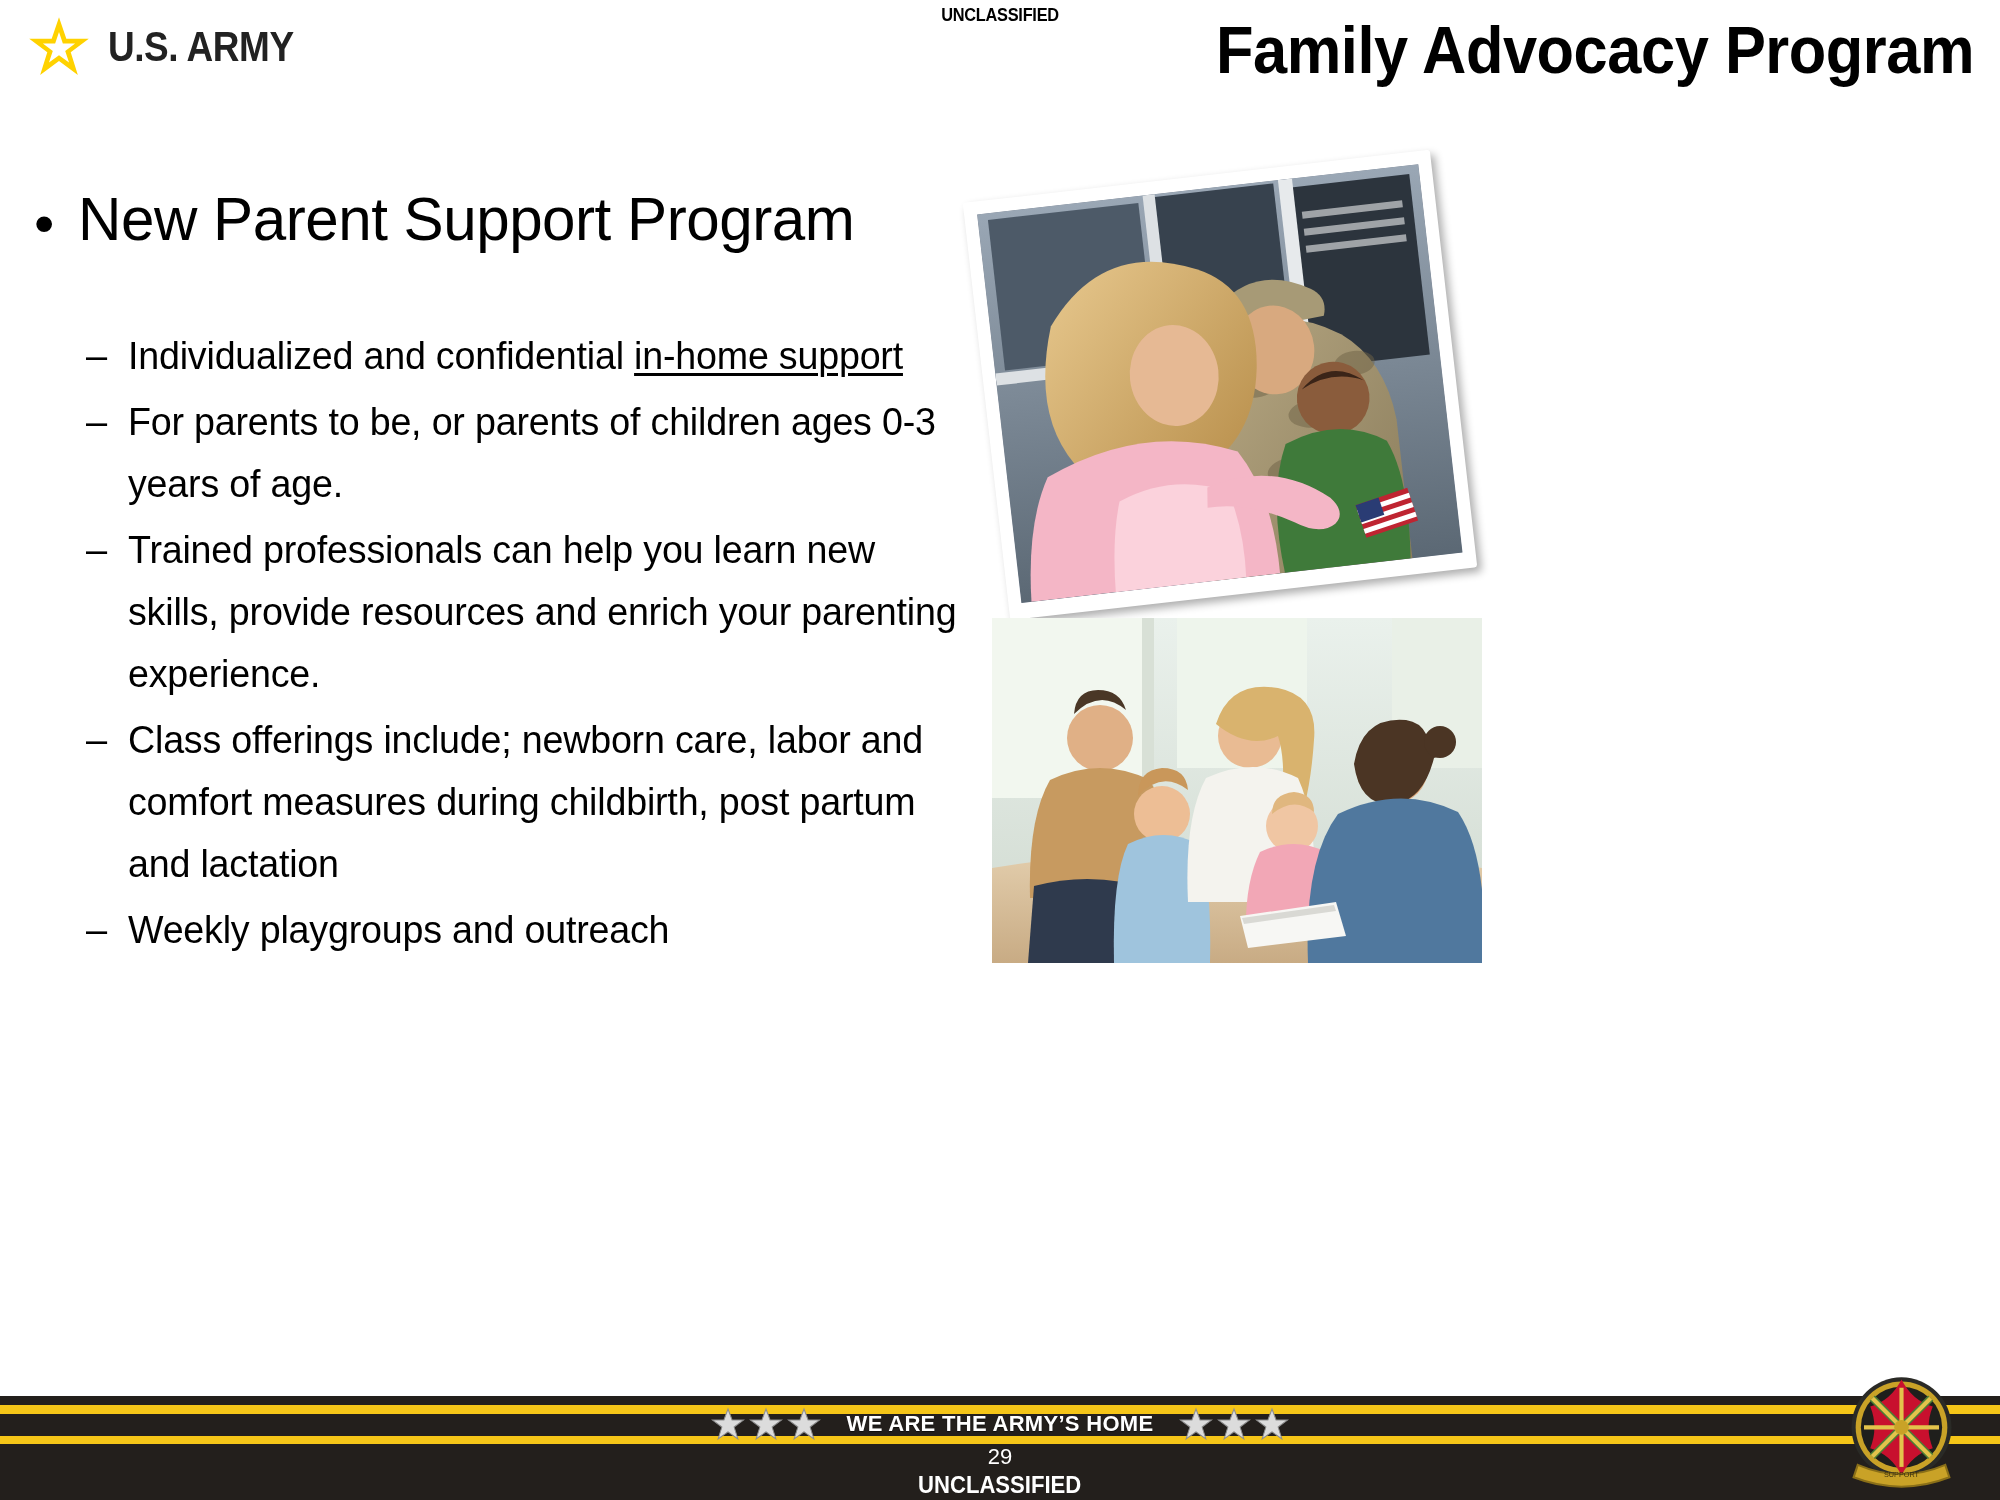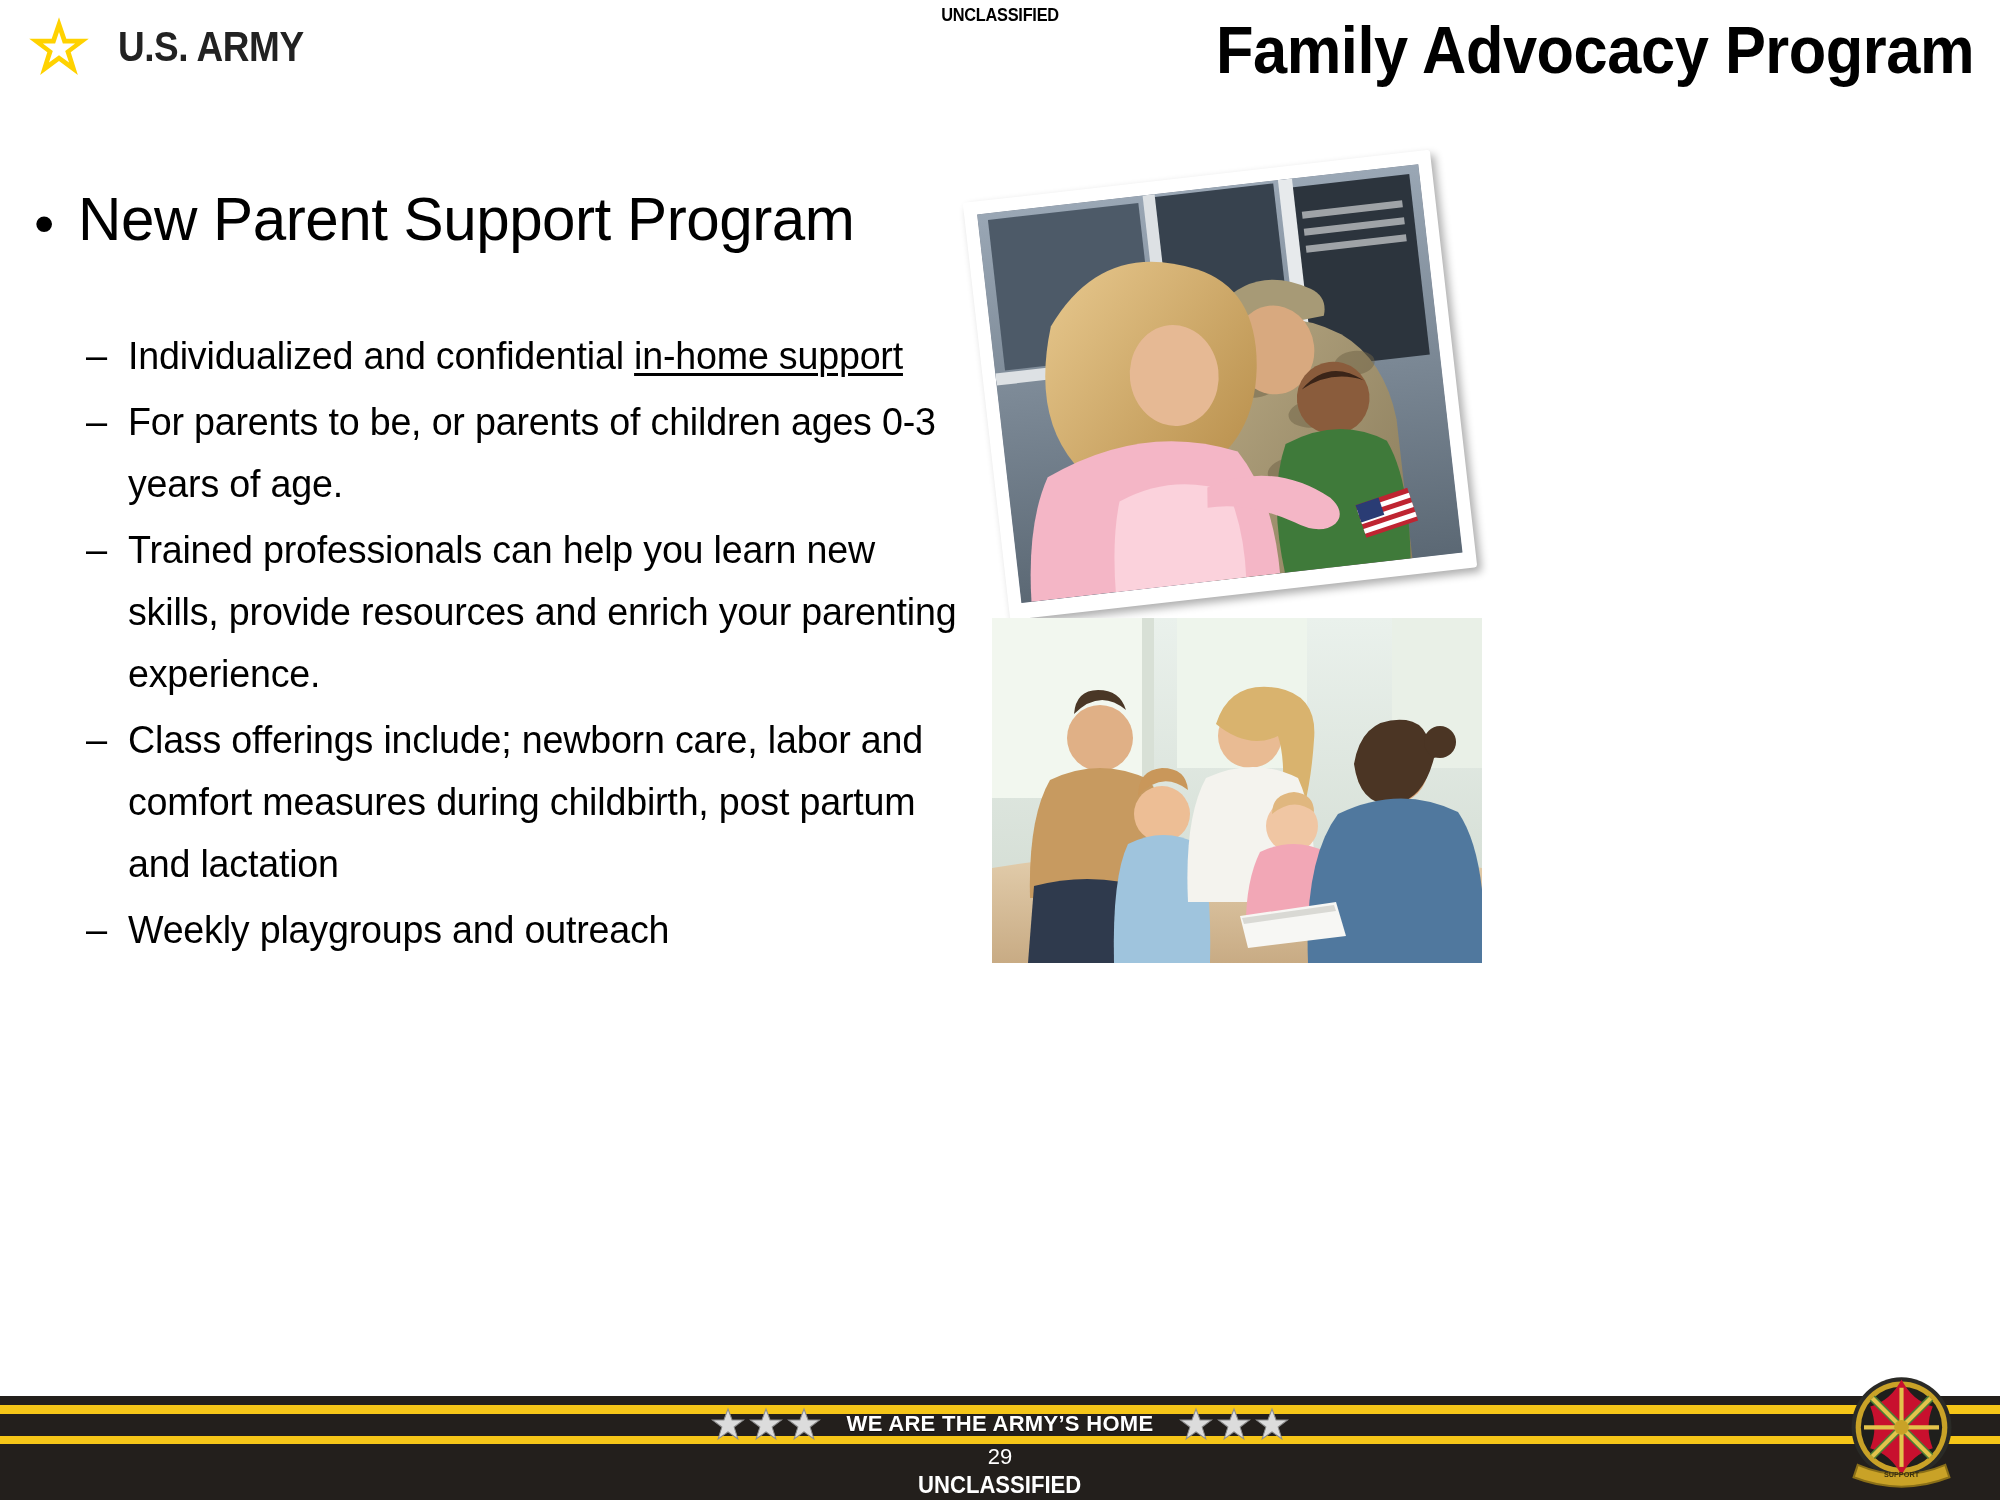--- a/index.html
+++ b/index.html
@@ -24,21 +24,21 @@
     left: 0;
     width: 2000px;
     height: 130px;
   }
   .army-logo {
     position: absolute;
     left: 28px;
     top: 16px;
     display: flex;
     align-items: center;
-    gap: 28px;
+    gap: 18px;
   }
   .army-star {
     width: 62px;
     height: 62px;
     display: block;
   }
   .army-wordmark {
     font-family: "Liberation Sans Narrow", "Liberation Sans", sans-serif;
     font-weight: bold;
     font-size: 42px;
@@ -265,21 +265,20 @@
     color: #ffffff;
     line-height: 30px;
     transform: scaleX(0.92);
   }
   .imcom-crest {
     position: absolute;
     right: 36px;
     bottom: 6px;
     width: 125px;
     height: 125px;
-    font-weight: bold;
   }
 </style>
 </head>
 <body>
 
 <div class="header">
 
   <div class="classification-top">UNCLASSIFIED</div>
 
   <div class="army-logo">

